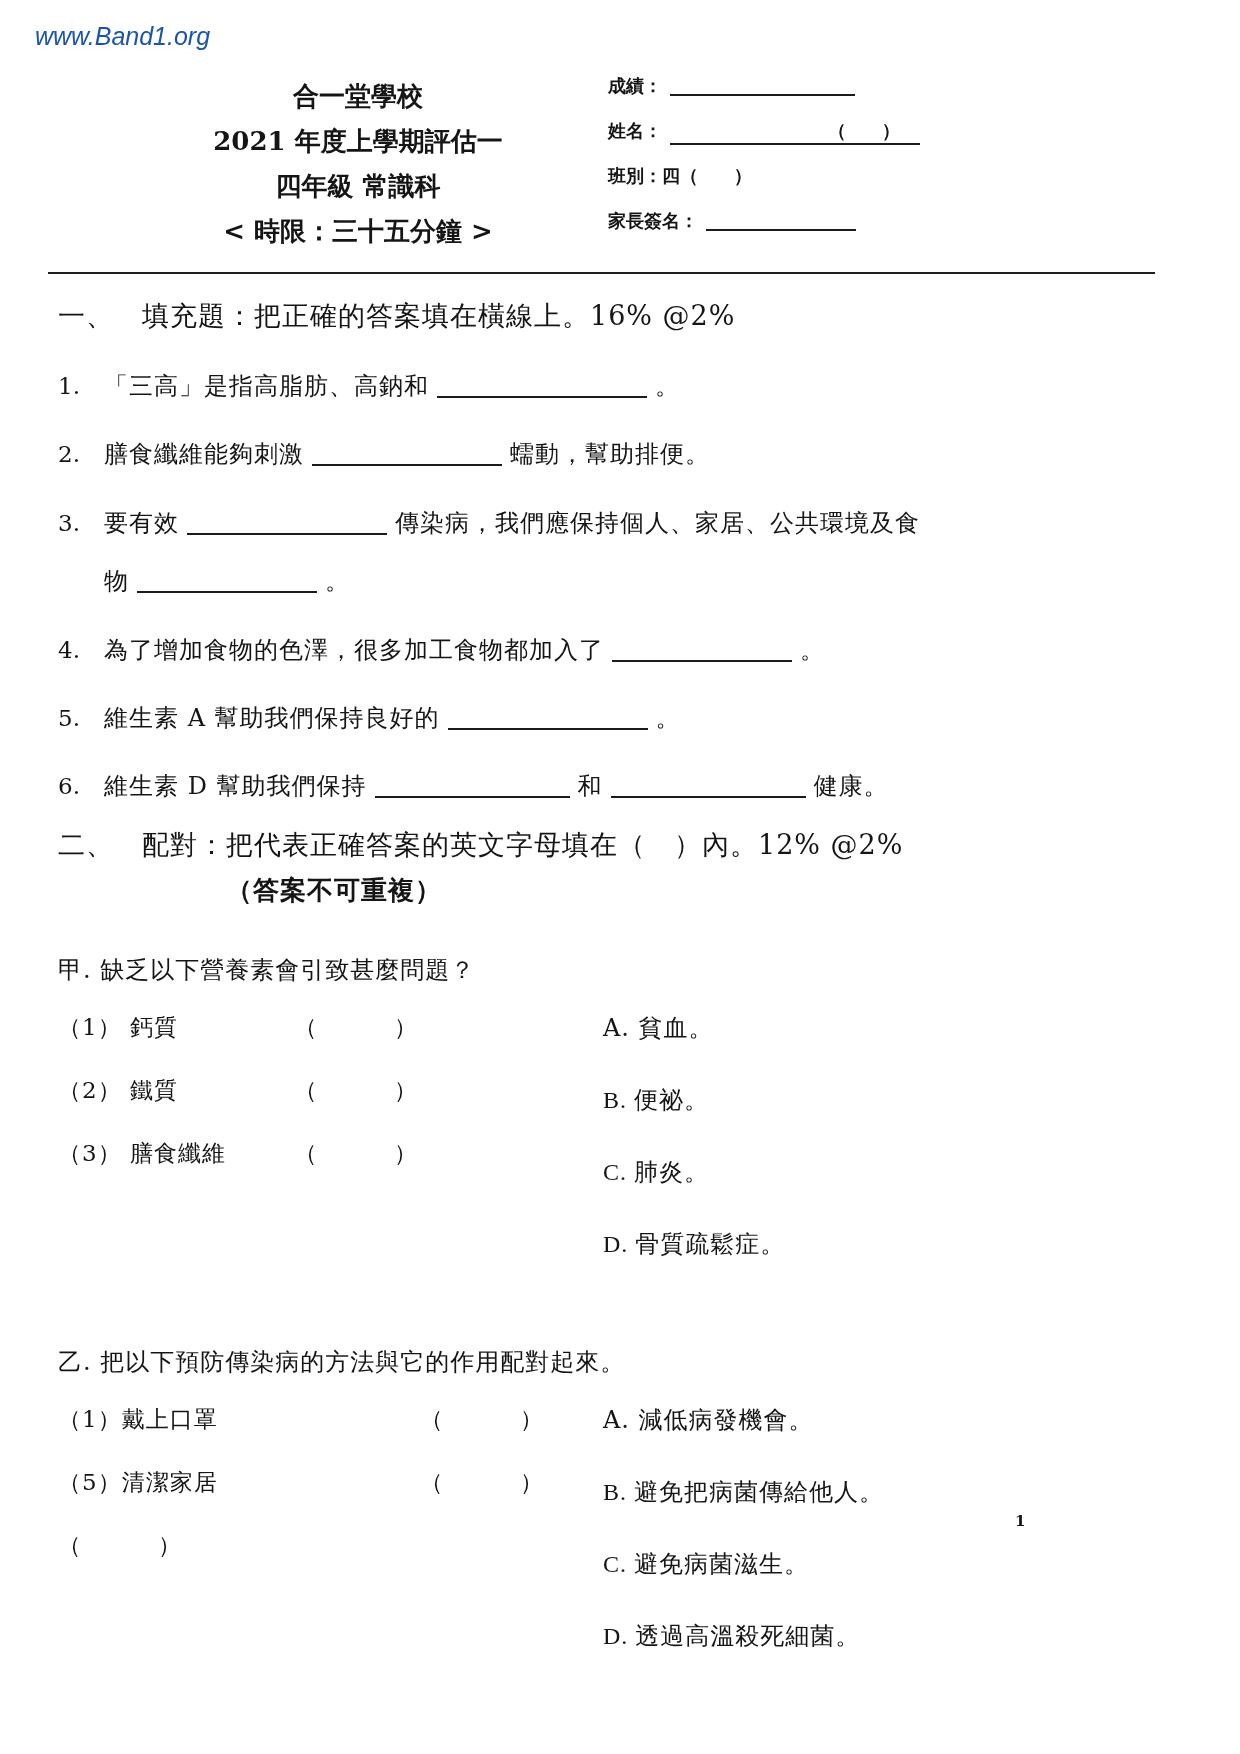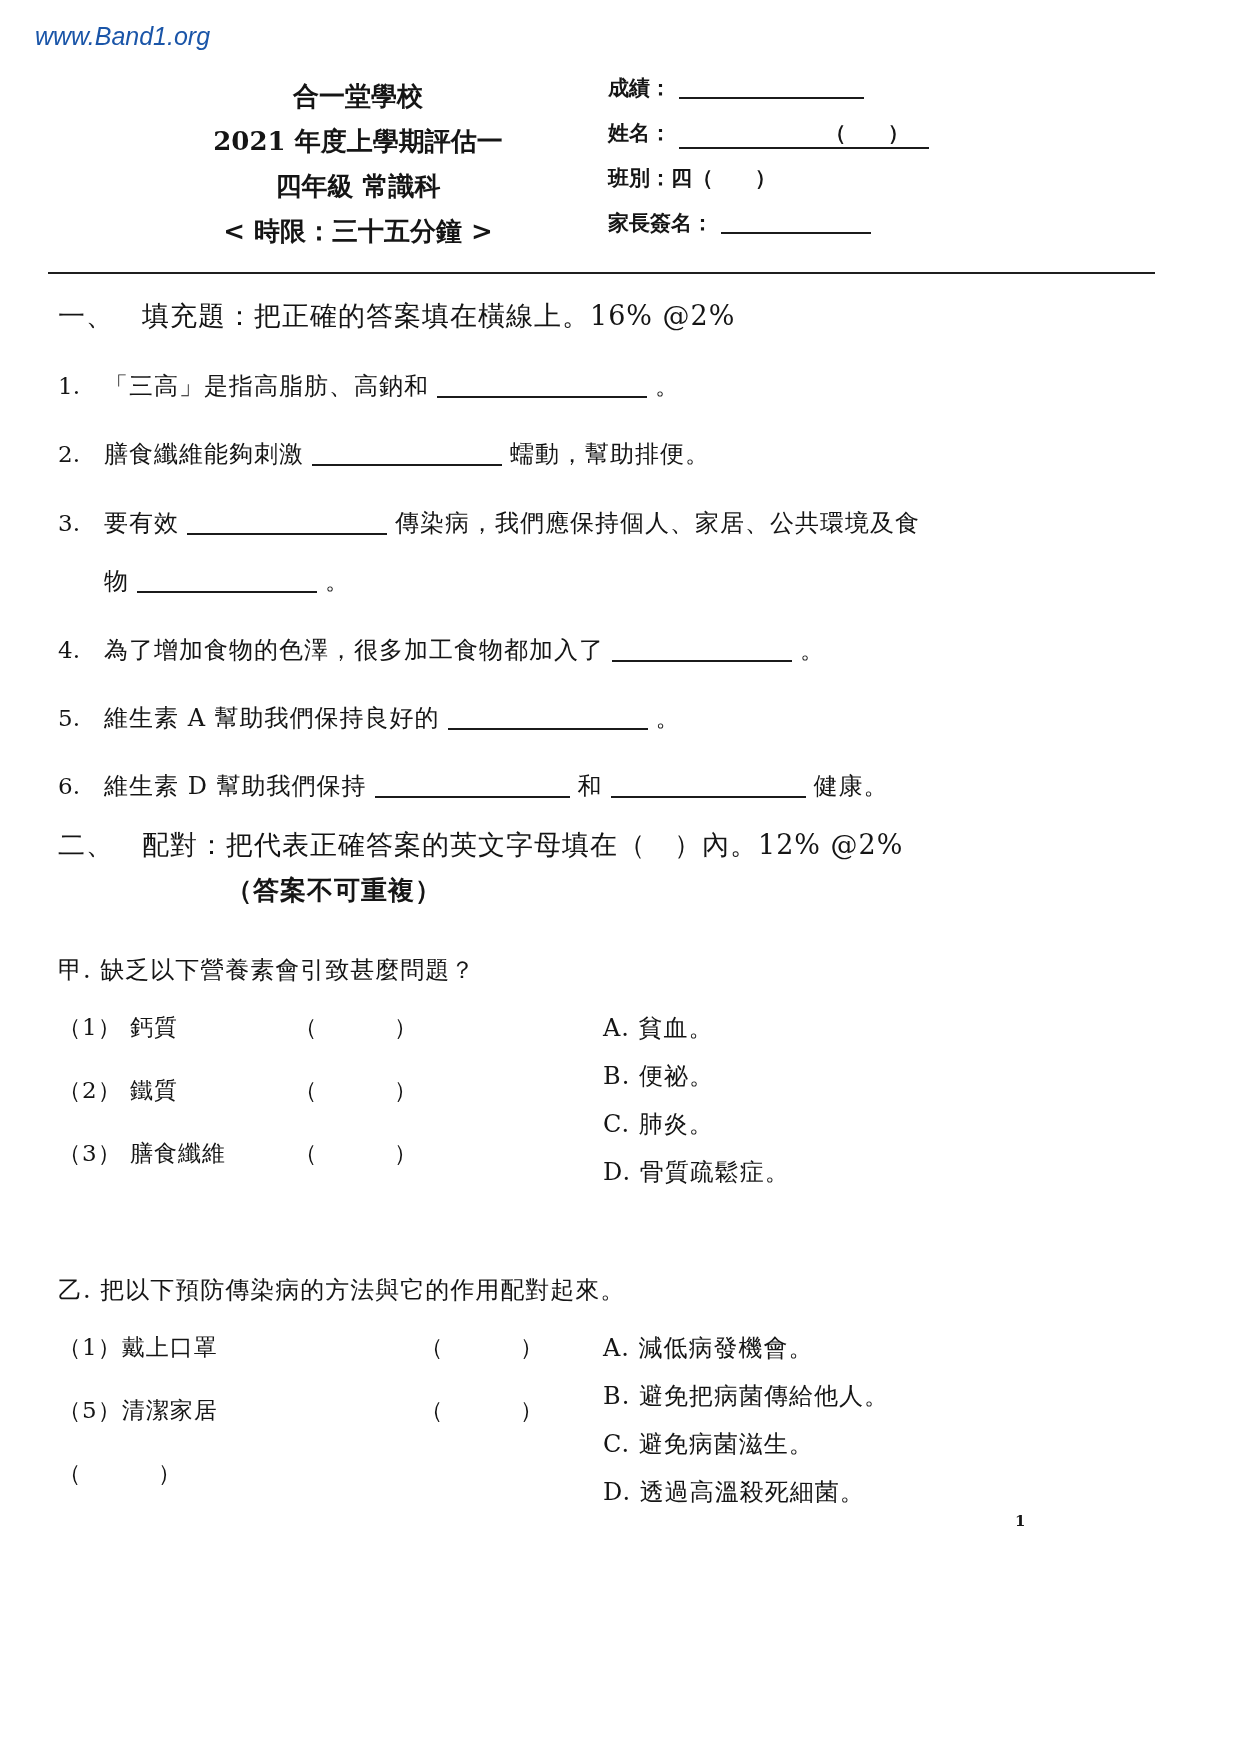--- a/index.html
+++ b/index.html
@@ -19,21 +19,21 @@
     cursor: pointer;
     font-style: italic;
   }
   .page { padding: 74px 95px 0 58px; }
 
   
   .header { display: flex; }
   .header-left { width: 380px; margin-left: 110px; text-align: center; }
   .h-line { font-size: 26px; font-weight: 600; line-height: 45px; white-space: nowrap; }
   .header-right { margin-left: 60px; }
-  .field { display: flex; align-items: baseline; height: 45px; font-size: 21px; font-weight: 600; white-space: nowrap; }
+  .field { display: flex; align-items: baseline; height: 45px; font-size: 18px; font-weight: 600; white-space: nowrap; }
 
   .blank {
     display: inline-block;
     border-bottom: 2px solid #1b1b1b;
     height: 0; transform: translateY(4px);
     margin: 0 8px;
     vertical-align: baseline;
   }
   .blank.with-text { height: auto; transform: none; }
   .b150 { width: 150px; } .b180 { width: 180px; } .b185 { width: 185px; }
@@ -59,21 +59,21 @@
   .match-part.second { margin-top: 86px; }
   .intro { font-size: 24px; letter-spacing: 1px; }
   .match-body { display: flex; margin-top: 26px; }
   .match-left { width: 545px; flex-shrink: 0; }
   .match-row { display: flex; align-items: flex-end; font-size: 23px; letter-spacing: 1px; gap: 24px; }
   .match-row + .match-row { margin-top: 32px; }
   .mlabel { display: inline-block; width: 212px; }
   .match-left.wide .mlabel { width: 338px; }
   .mparen { letter-spacing: 2px; }
   .opt-row { font-size: 24px; letter-spacing: 1px; }
-  .opt-row + .opt-row { margin-top: 16px; }
+  .opt-row + .opt-row { margin-top: 40px; font-family: Liberation Serif, serif; }
 
   .pageno { position: absolute; left: 1015px; top: 1512px; font-size: 15px; font-weight: 700; }
 </style>
 </head>
 <body>
 
 <a class="watermark">www.Band1.org</a>
 
 <div class="page">
 

